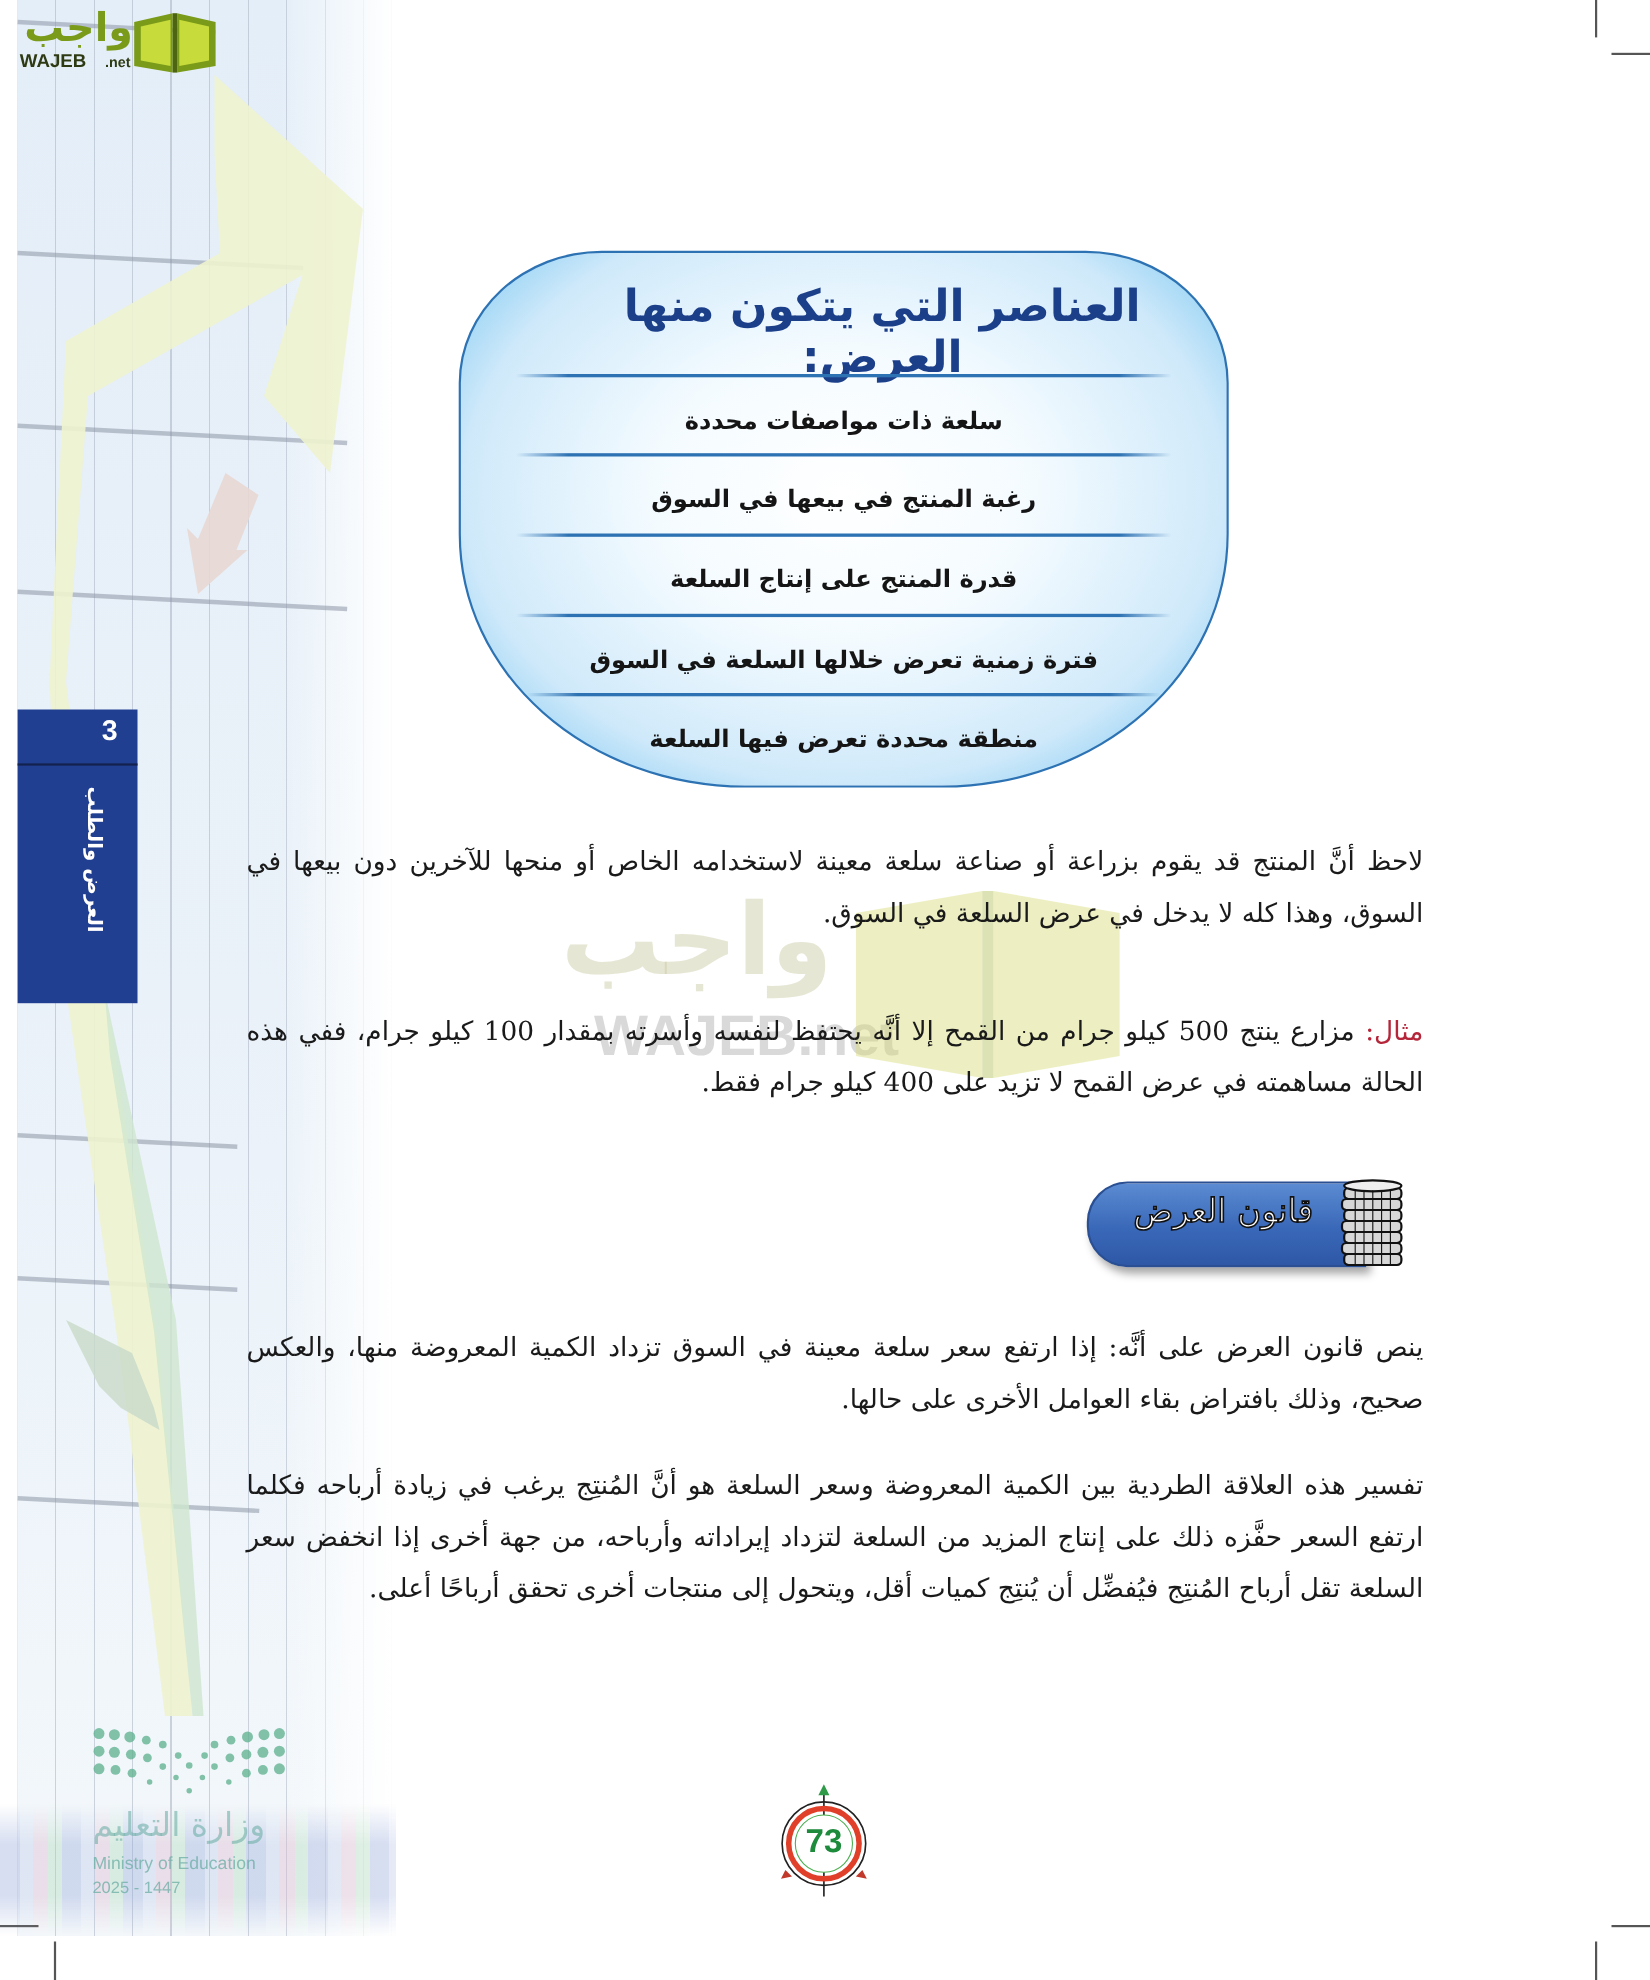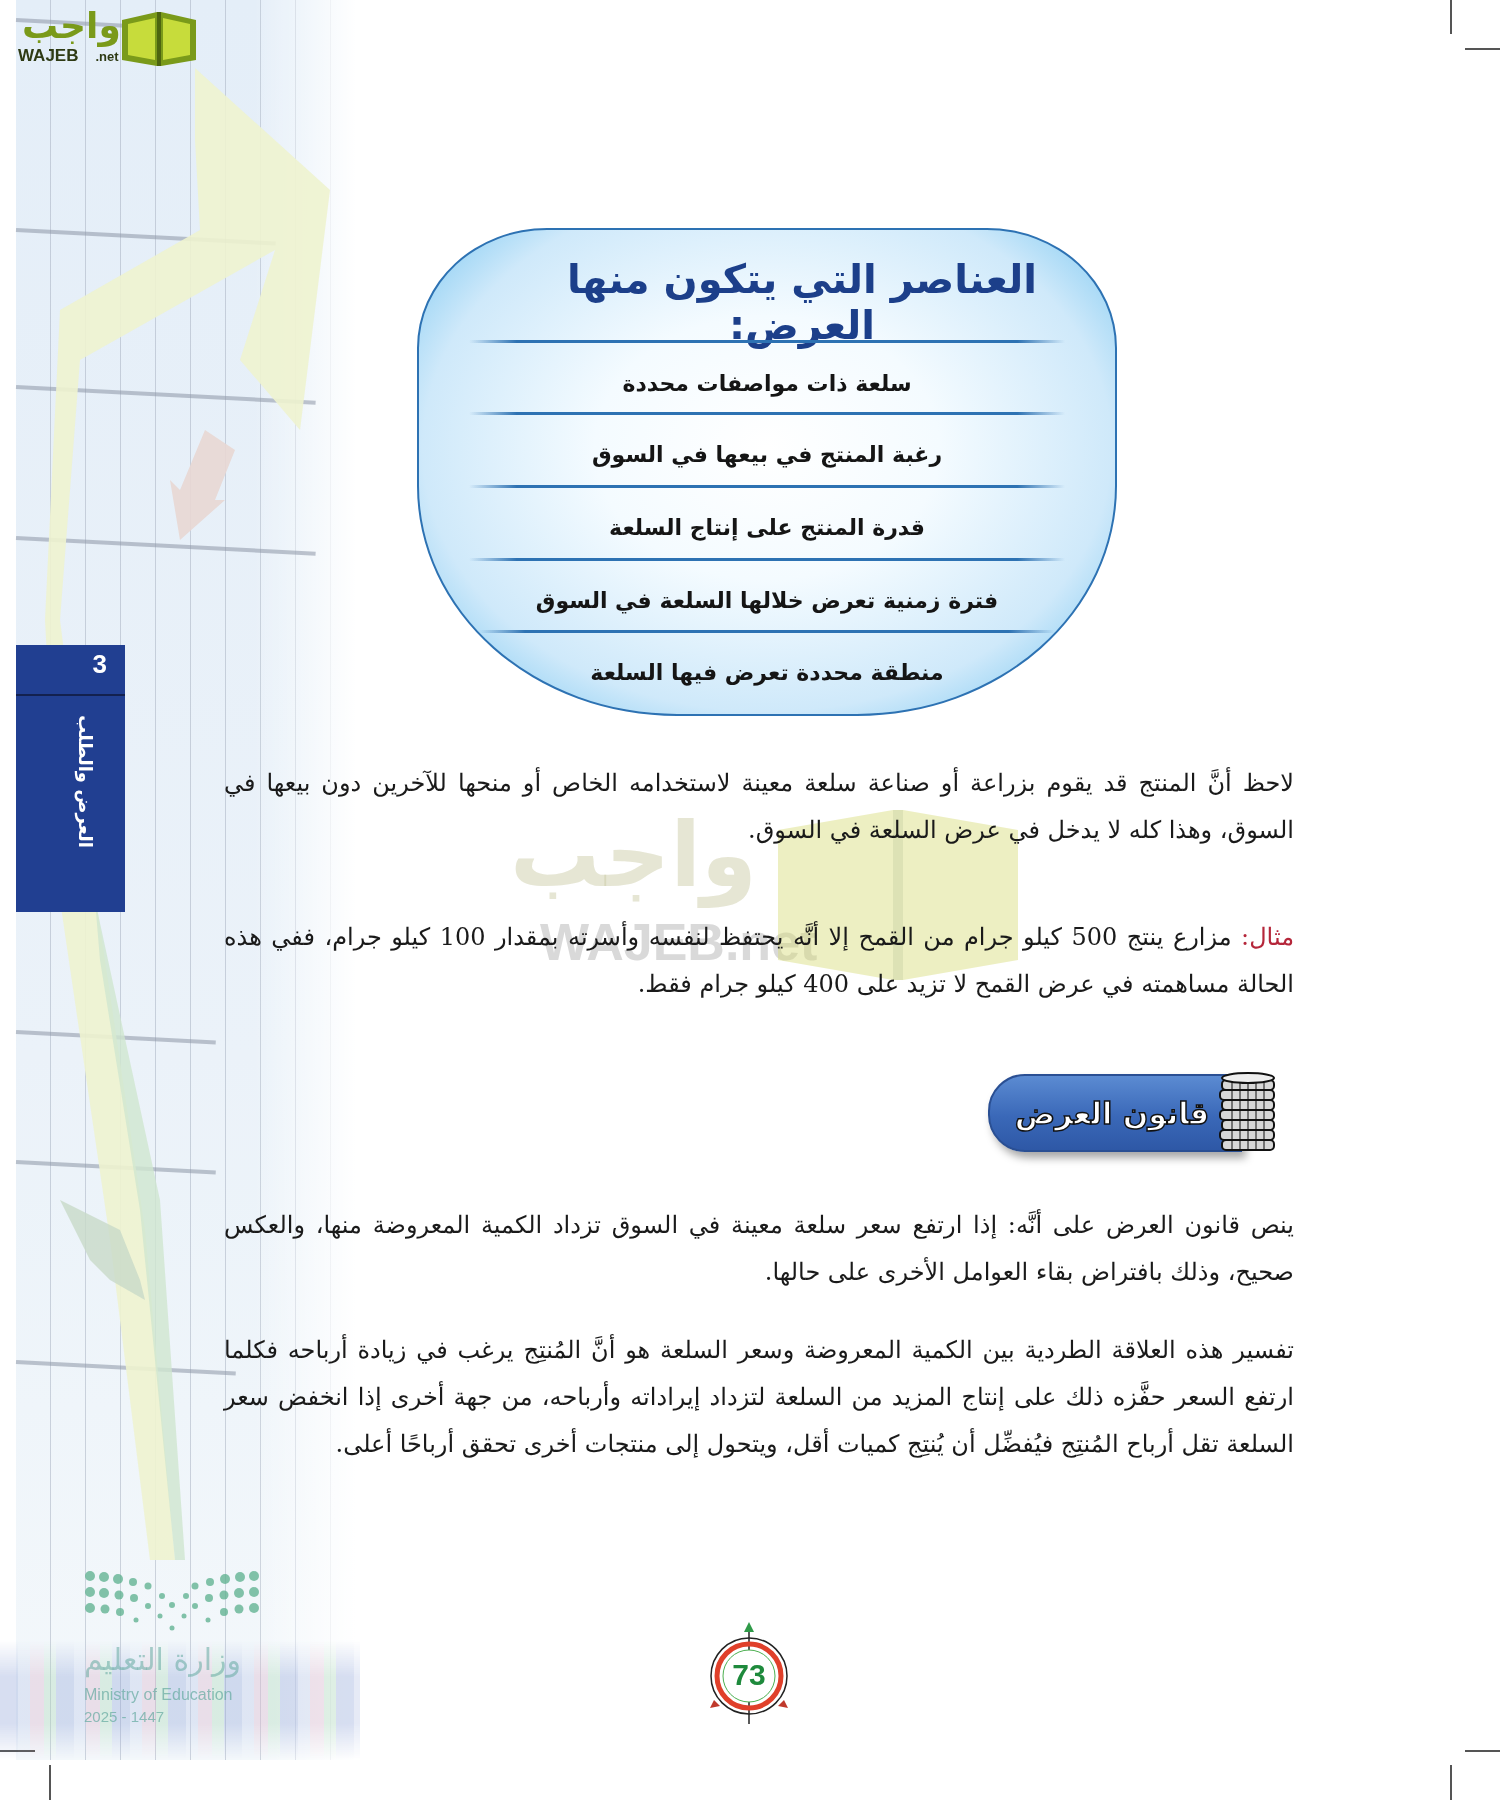--- a/index.html
+++ b/index.html
@@ -53,21 +53,21 @@
 
   
   .wm { position:absolute; left:510px; top:800px; width:500px; height:180px; pointer-events:none; }
   .wm-ar { position:absolute; left:0; top:0; font-size:90px; font-weight:bold; color:rgba(200,200,160,0.45); direction:rtl; line-height:110px; }
   .wm-en { position:absolute; left:30px; top:112px; font-size:52px; font-weight:bold; color:rgba(170,170,170,0.45); font-family:"Liberation Sans", sans-serif; }
   .wm-book { position:absolute; left:268px; top:10px; width:240px; height:170px; }
 
   
   .law-badge { position:absolute; left:988px; top:1066px; width:296px; height:86px; }
   .law-pill { position:absolute; left:0; top:8px; width:250px; height:74px; border-radius:37px 0 0 37px; background:linear-gradient(180deg,#5b8bd2 0%, #3a68b8 55%, #2e58a6 100%); box-shadow:4px 6px 8px rgba(0,0,0,0.35); border:2px solid #2a4f93; }
-  .law-text { position:absolute; left:24px; top:18px; width:200px; text-align:center; direction:rtl; font-size:30px; font-weight:bold; color:#fff;margin-top:12px; -webkit-text-stroke:1.5px #111; }
+  .law-text { position:absolute; left:24px; top:18px; width:200px; text-align:center; direction:rtl; font-size:30px; font-weight:normal; color:#fff; -webkit-text-stroke:1.5px #111; }
   .coins { position:absolute; left:224px; top:0; width:72px; height:92px; }
 
   
   .ministry { position:absolute; left:60px; top:1560px; width:300px; height:170px; }
   .ministry-ar { position:absolute; left:24px; top:82px; font-size:30px; color:rgba(100,170,160,0.55); direction:rtl; }
   .ministry-en { position:absolute; left:24px; top:126px; font-size:16px; color:rgba(100,170,160,0.7); font-family:"Liberation Sans", sans-serif; }
   .ministry-year { position:absolute; left:24px; top:148px; font-size:15px; color:rgba(100,170,160,0.7); font-family:"Liberation Sans", sans-serif; }
   .city { position:absolute; left:0; top:1640px; width:360px; height:120px; opacity:0.35;
     background: repeating-linear-gradient(90deg, #8fa3d8 0 18px, #b9c6e8 18px 30px, #d7b0c8 30px 44px, #a8d6b6 44px 56px); 
     -webkit-mask: linear-gradient(180deg, transparent 0%, #000 30%, #000 70%, transparent 100%);

